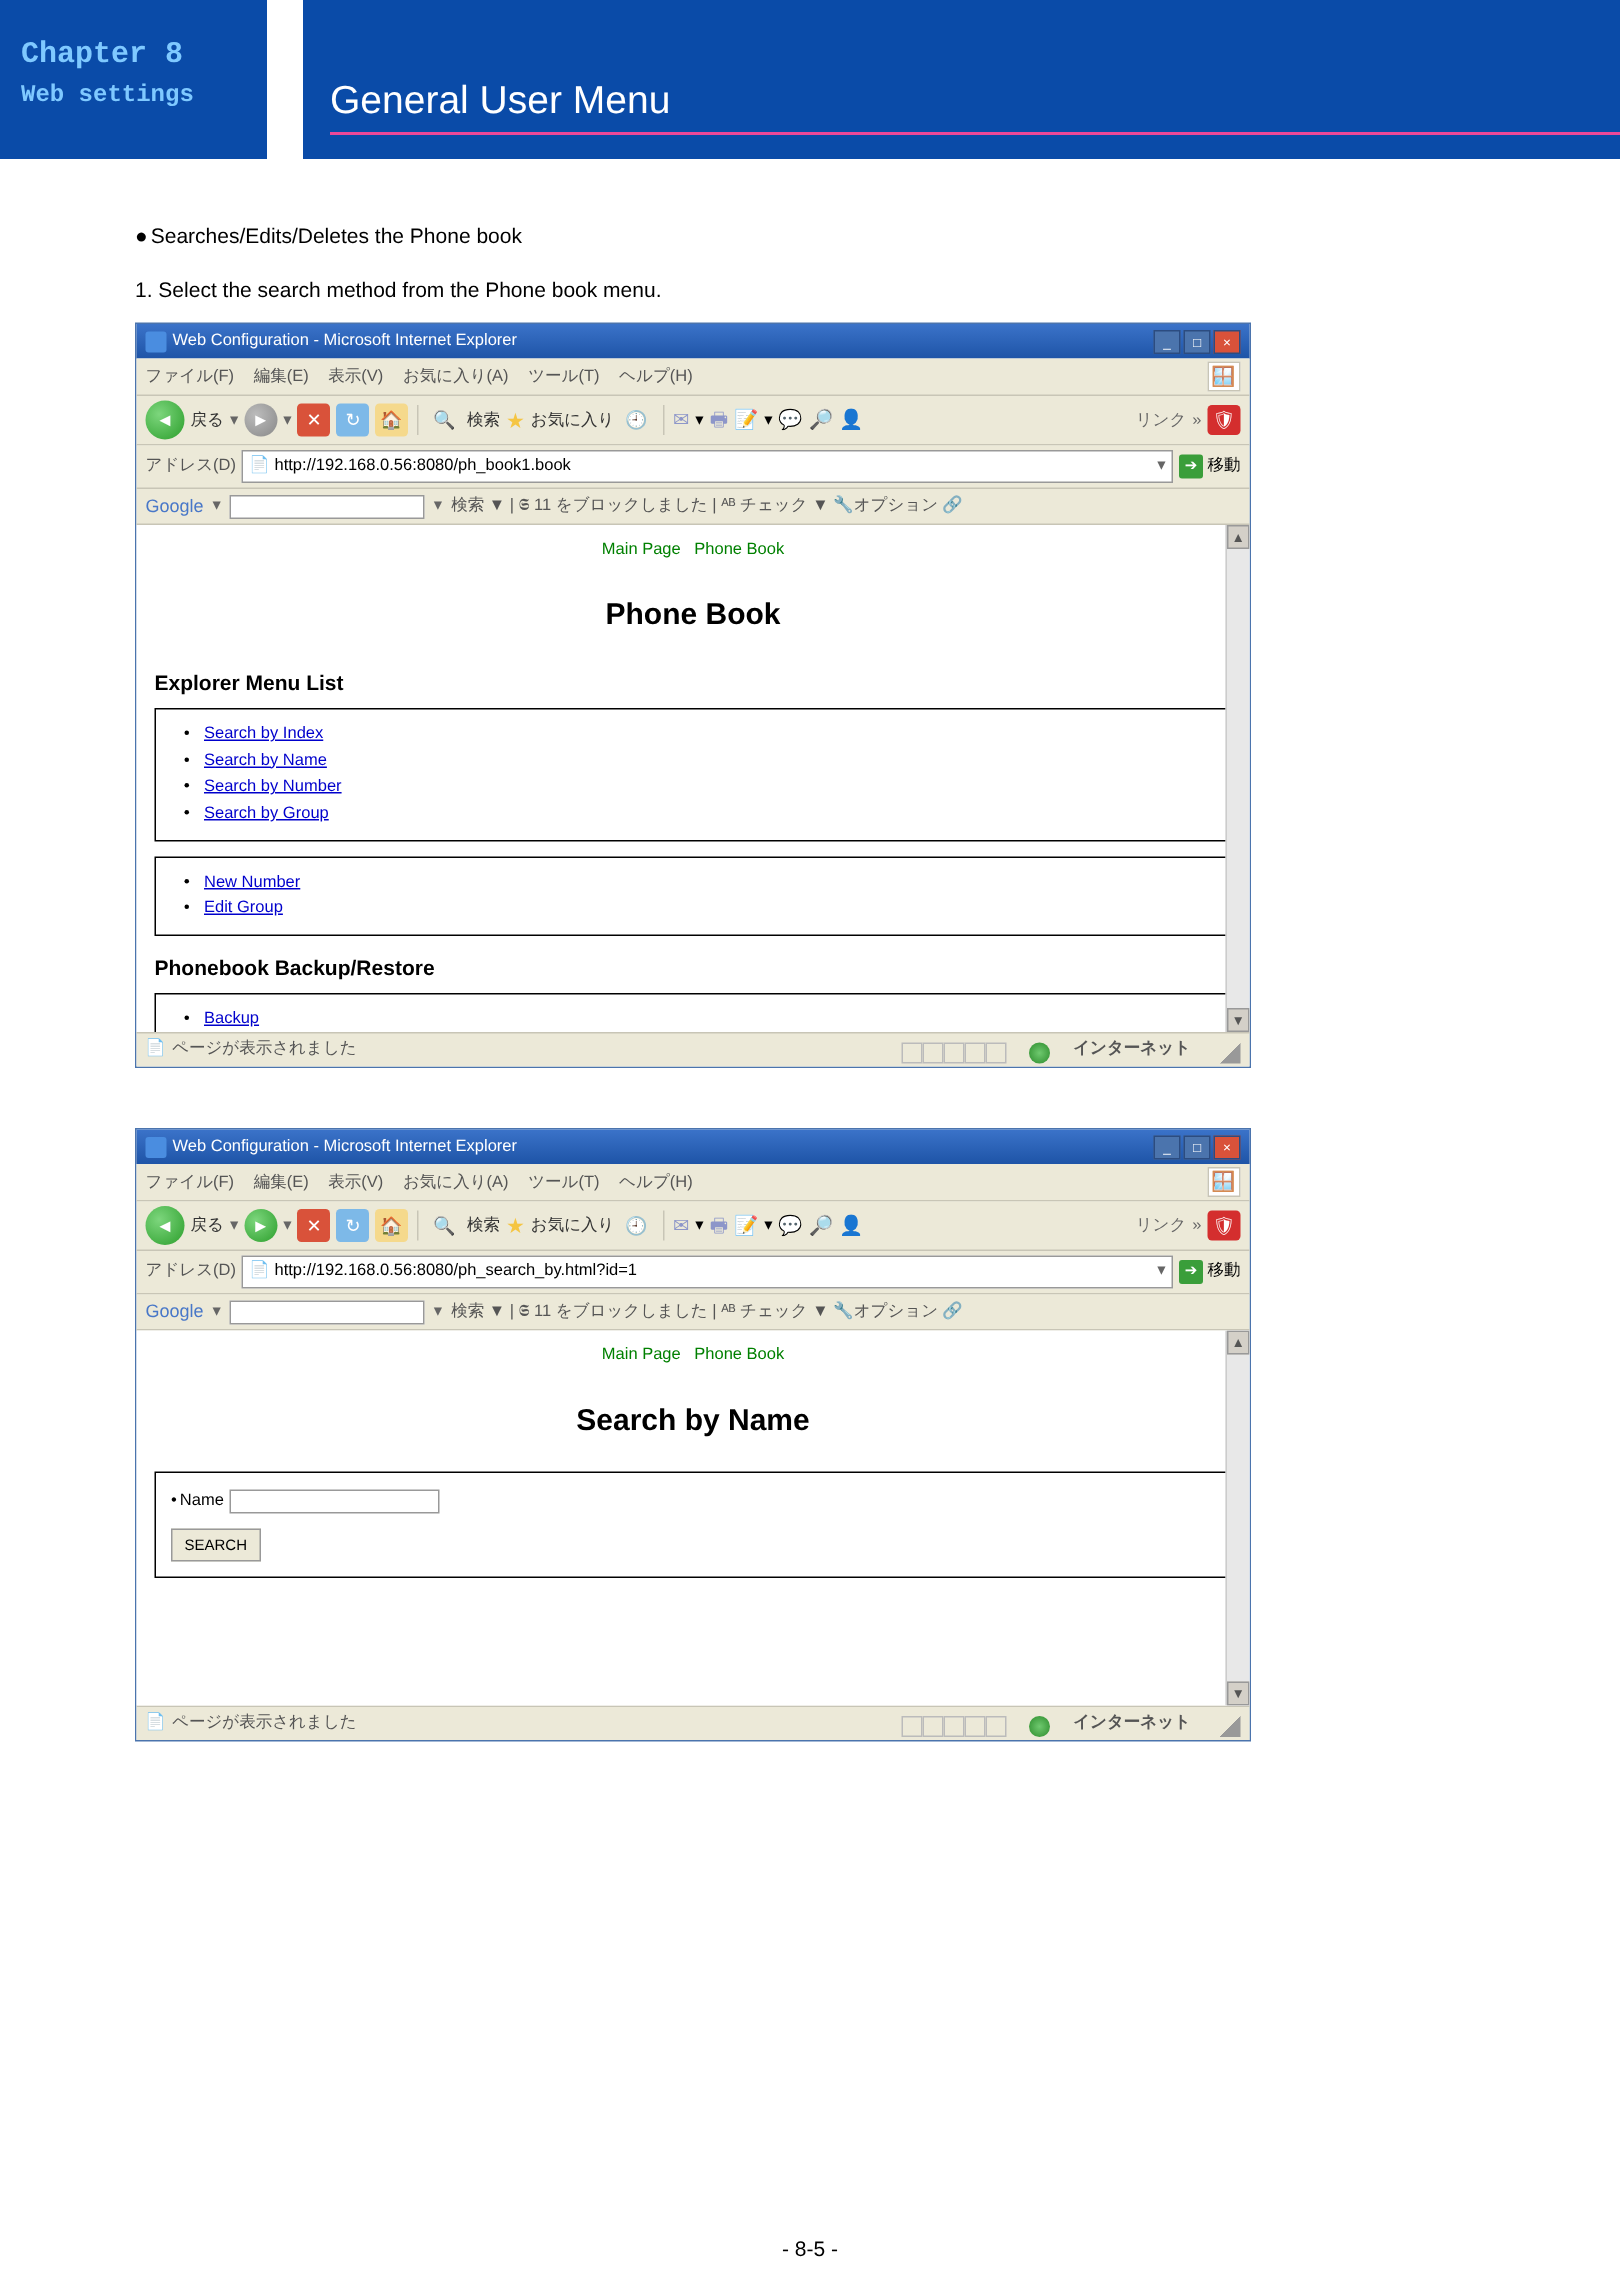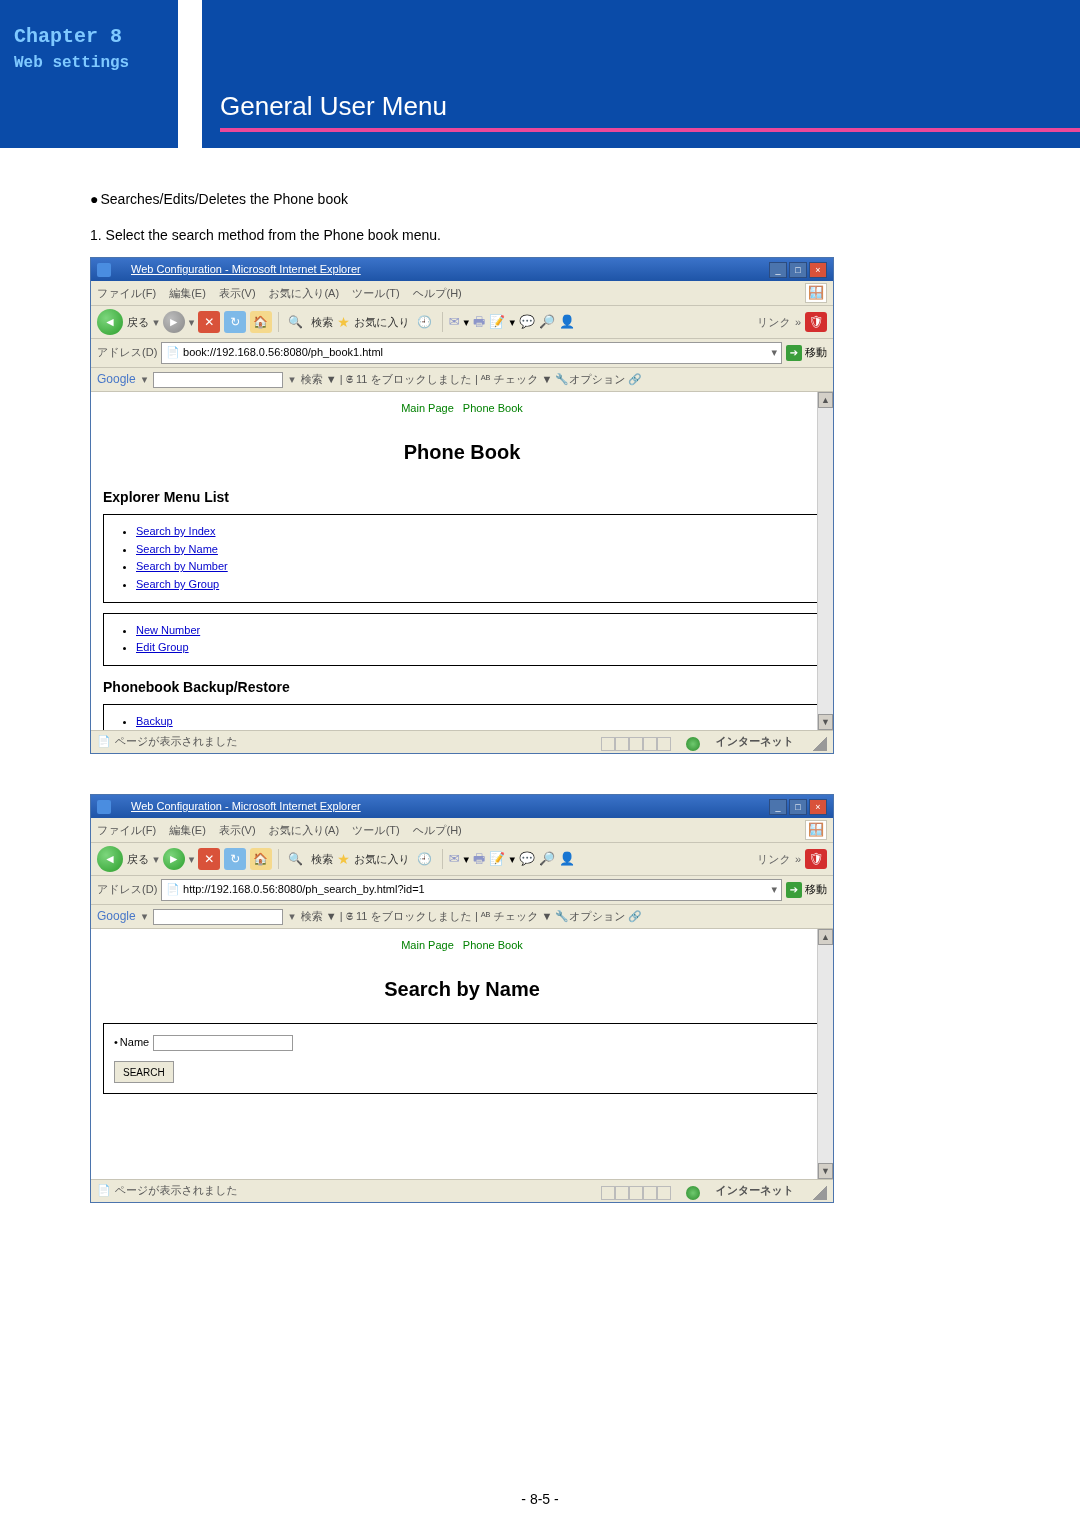--- a/index.html
+++ b/index.html
@@ -5,21 +5,21 @@
     * { margin: 0; padding: 0; box-sizing: border-box; }
     body {
       font-family: Arial, sans-serif;
       background: #fff;
       width: 1080px;
       height: 1527px;
       position: relative;
     }
     .header-wrap {
       display: flex;
-      height: 148px;
+      height: 106px;
       gap: 24px;
     }
     .sidebar {
       width: 180px;
       background: #0a4ba8;
       padding: 25px 14px;
       color: #fff;
     }
     .chapter {
       font-family: "Courier New", monospace;
@@ -37,21 +37,21 @@
     .header-right {
       flex: 1;
       background: #0a4ba8;
       display: flex;
       align-items: flex-end;
       padding-left: 18px;
       padding-bottom: 16px;
     }
     .title-box {
       color: #fff;
-      border-bottom: 4px solid #ec4899;
+      border-bottom: 2px solid #ec4899;
       padding-bottom: 6px;
       width: 860px;
     }
     .title-box h1 {
       font-size: 26px;
       font-weight: normal;
     }
     .content {
       padding: 40px 90px 0 90px;
       color: #000;
@@ -86,22 +86,21 @@
       background: linear-gradient(to bottom, #3b73c9, #1e54a7);
       color: #fff;
       padding: 3px 6px;
       display: flex;
       align-items: center;
       justify-content: space-between;
     }
     .ie-title-left {
       display: flex;
       align-items: center;
-      gap: 20px;
-      text-decoration: underline;
+      gap: 4px;
     }
     .ie-icon {
       width: 14px;
       height: 14px;
       background: #4a8de0;
       border-radius: 2px;
       display: inline-block;
     }
     .window-ctrls {
       display: flex;
@@ -402,21 +401,21 @@
       <div style="display:flex;align-items:center;gap:4px;">
         <span class="tb-link">リンク</span>
         <span style="color:#666;">»</span>
         <div class="mcafee">🛡</div>
       </div>
     </div>
     <div class="ie-addressbar">
       <span class="addr-label">アドレス(D)</span>
       <div class="addr-input">
         <span>📄</span>
-        <span>book://192.168.0.56:8080/ph_book1.html</span>
+        <span>http://192.168.0.56:8080/ph_book1.book</span>
         <span style="margin-left:auto;color:#666;">▾</span>
       </div>
       <div class="addr-go">
         <span class="go-icon">➔</span>
         <span>移動</span>
       </div>
     </div>
     <div class="ie-googlebar">
       <span class="google-lbl">Google</span>
       <span style="color:#666;">▾</span>

